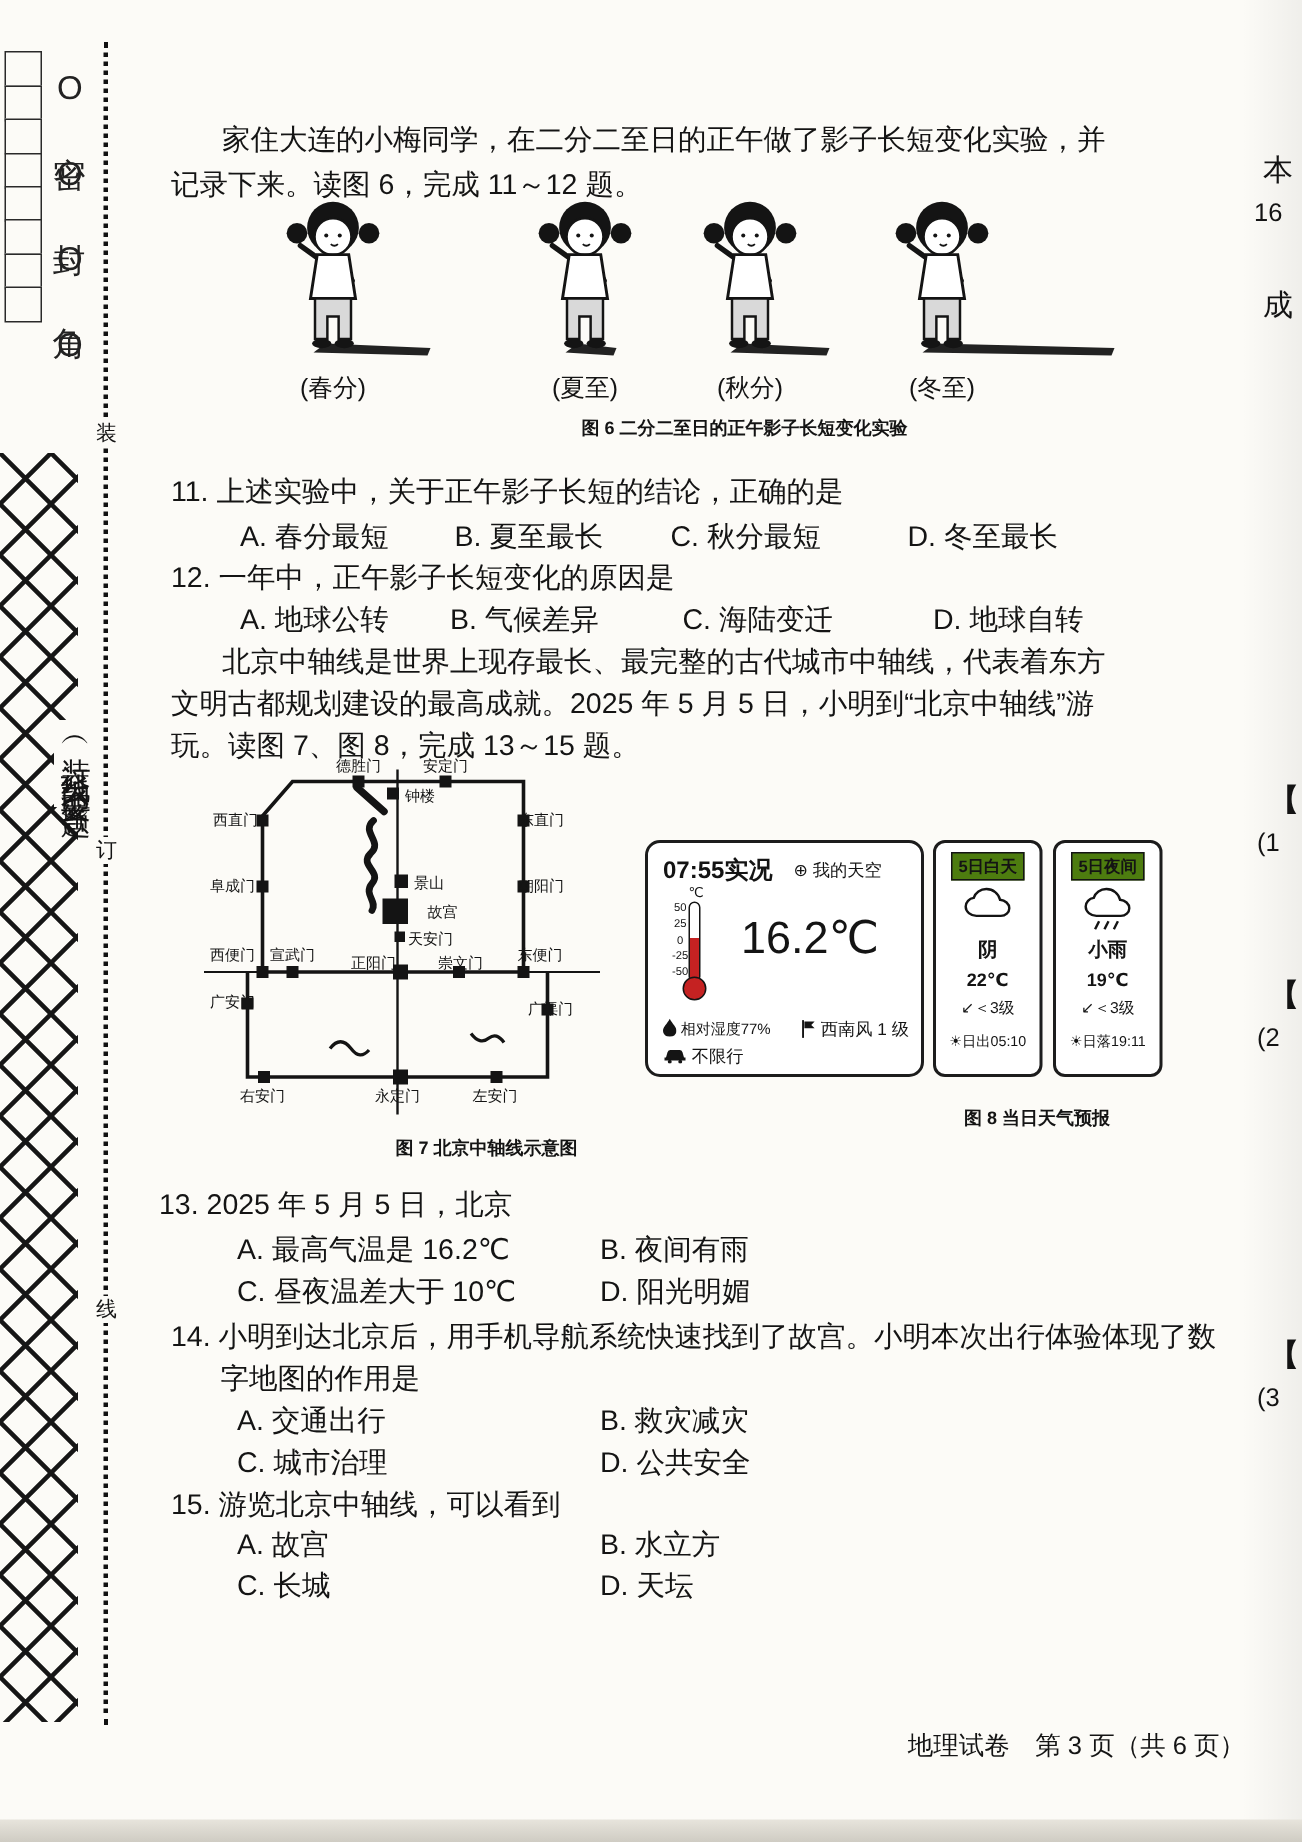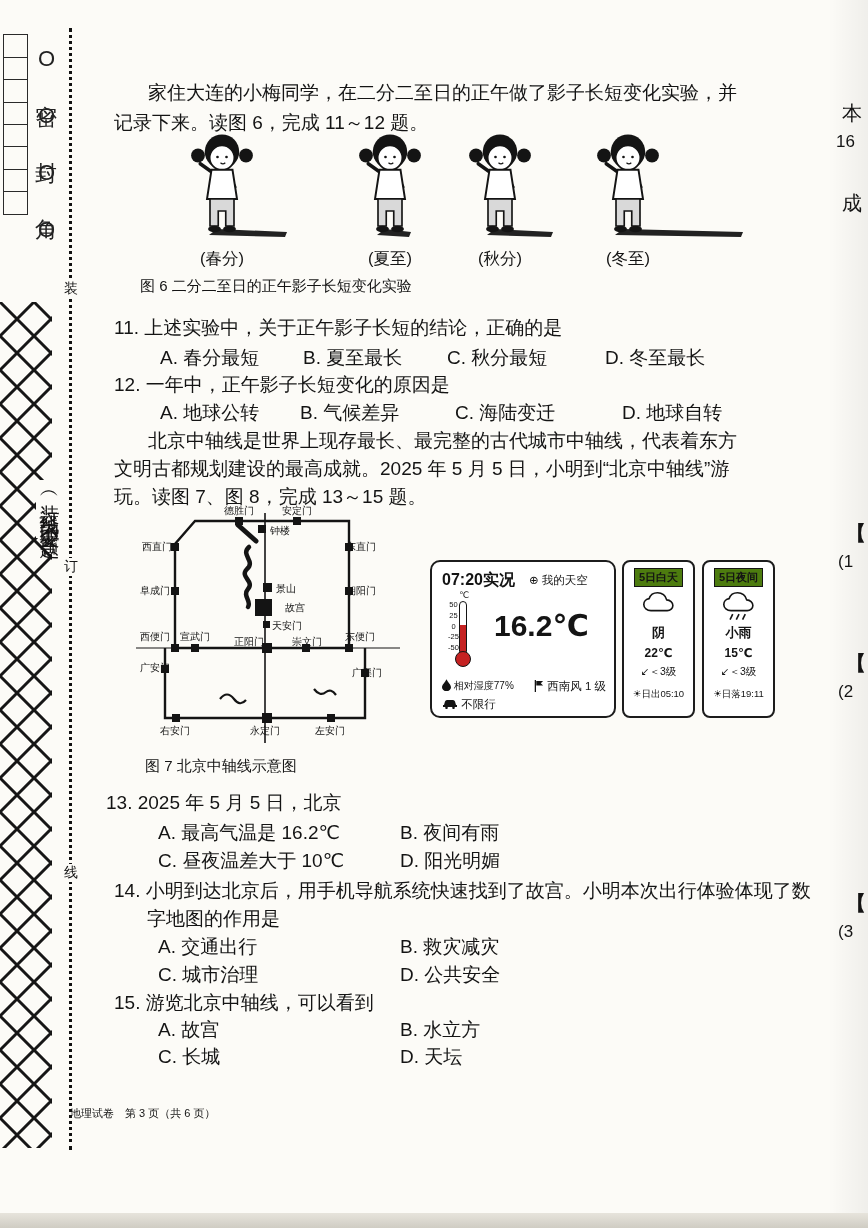--- a/index.html
+++ b/index.html
@@ -1,20 +1,20 @@
 <!DOCTYPE html>
 <html><head>
 <meta charset="utf-8">
 <style>
   *{margin:0;padding:0;box-sizing:border-box}
   body{background:#9a9892;font-family:"Liberation Sans","DejaVu Sans",sans-serif}
   .page{position:relative;width:868px;height:1228px;background:#fcfbf7;color:#141414;overflow:hidden}
   .abs{position:absolute;white-space:nowrap}
   .t{font-size:19px}
-  .cap{font-size:15px;font-weight:400;text-align:left}
+  .cap{font-size:12px;font-weight:700;text-align:right}
   .lbl{font-size:16.5px;text-align:center}
   .vert{writing-mode:vertical-rl;text-orientation:upright}
   .cell{width:25px;height:24px;border:1.6px solid #2a2a2a;margin-top:-1.6px;background:#fcfbf7}
   .card{position:absolute;top:0;background:#fff;border:2px solid #1c1c1c}
   .wxcard{height:158px;border-radius:8px;text-align:center}
   .wxhead{display:inline-block;margin:6px auto 0;border:1px solid #141414;font-size:11px;font-weight:700;padding:1px 4px;background:#4d7c0f}
   .wxcloud{display:block;margin:3px auto 0}
   .wxcond{font-size:13px;font-weight:700;margin-top:0}
   .wxtemp{font-size:12px;font-weight:700;margin-top:4px}
   .wxwind{font-size:10.5px;margin-top:5px}
@@ -187,38 +187,38 @@
       <text x="24" y="231">右安门</text>
       <text x="114" y="231">永定门</text>
       <text x="179" y="231">左安门</text>
     </g>
   </svg>
   <div class="abs cap" style="left:145px;top:757px;width:240px">图 7 北京中轴线示意图</div>
 
   <div class="abs" style="left:430px;top:560px;width:345px;height:158px">
 
     <div class="card" style="left:0;width:186px;height:158px;border-radius:10px">
-      <div class="abs" style="left:10px;top:8px;font-size:16px;font-weight:700">07:20实况</div>
+      <div class="abs" style="left:10px;top:8px;font-size:16px;font-weight:700">07:55实况</div>
       <div class="abs" style="left:97px;top:11px;font-size:11.5px">
         <span>⊕</span>
         <span>我的天空</span>
       </div>
 
       <div class="abs" style="left:27px;top:28px;font-size:9px">℃</div>
       <div class="abs" style="left:11px;top:38px;width:21px;text-align:center;font-size:7.5px;line-height:10.8px">
         <div>50</div>
         <div>25</div>
         <div>0</div>
         <div>-25</div>
         <div>-50</div>
       </div>
       <div class="abs" style="left:27px;top:39px;width:8px;height:54px;border:1.5px solid #141414;border-radius:4px;background:linear-gradient(#fff 45%,#c52222 45%)"></div>
       <div class="abs" style="left:23px;top:89px;width:16px;height:16px;border:1.5px solid #141414;border-radius:50%;background:#c52222"></div>
 
-      <div class="abs" style="left:62px;top:46px;font-size:30px;font-weight:700">16.2℃</div>
+      <div class="abs" style="left:62px;top:46px;font-size:30px;font-weight:400">16.2℃</div>
 
       <div class="abs" style="left:10px;top:117px;font-size:10px">
         <svg width="9" height="12" viewBox="0 0 10 13" style="vertical-align:-2px">
           <path d="M5 0 C7 4 10 6 10 9 A5 4.5 0 0 1 0 9 C0 6 3 4 5 0 Z" fill="#141414"></path>
         </svg>
         <span>相对湿度77%</span>
       </div>
       <div class="abs" style="left:102px;top:117px;font-size:11.5px">
         <svg width="10" height="12" viewBox="0 0 11 13" style="vertical-align:-2px">
           <path d="M1.5 0 V13" stroke="#141414" stroke-width="1.4"></path>
@@ -253,46 +253,47 @@
 
     <div class="card wxcard" style="left:272px;width:73px">
       <div class="wxhead">5日夜间</div>
       <svg class="wxcloud" width="40" height="34" viewBox="0 0 40 38">
         <path d="M11 23 C6.6 23 3 19.9 3 16.1 C3 12.8 5.6 10.1 9 9.6 C10.2 5.7 14 3 18.4 3 C23.4 3 27.6 6.4 28.6 11 C32.4 11.3 35.5 14 35.5 17.3 C35.5 20.5 32.7 23 29.2 23 Z" fill="#fff" stroke="#141414" stroke-width="1.8"></path>
         <line x1="13" y1="27" x2="10" y2="33" stroke="#141414" stroke-width="1.8"></line>
         <line x1="20" y1="27" x2="17" y2="33" stroke="#141414" stroke-width="1.8"></line>
         <line x1="27" y1="27" x2="24" y2="33" stroke="#141414" stroke-width="1.8"></line>
       </svg>
       <div class="wxcond">小雨</div>
-      <div class="wxtemp">15℃</div>
+      <div class="wxtemp">19℃</div>
       <div class="wxwind">
         <span>↙</span><span>＜3级</span>
       </div>
       <div class="wxsun">
         <span>☀</span><span>日落19:11</span>
       </div>
     </div>
   </div>
+  <div class="abs cap" style="left:500px;top:737px;width:240px">图 8 当日天气预报</div>
 
   <div class="abs t" style="left:106px;top:790px">13. 2025 年 5 月 5 日，北京</div>
   <div class="abs t" style="left:158px;top:820px">A. 最高气温是 16.2℃</div>
   <div class="abs t" style="left:400px;top:820px">B. 夜间有雨</div>
   <div class="abs t" style="left:158px;top:848px">C. 昼夜温差大于 10℃</div>
   <div class="abs t" style="left:400px;top:848px">D. 阳光明媚</div>
 
   <div class="abs t" style="left:114px;top:878px">14. 小明到达北京后，用手机导航系统快速找到了故宫。小明本次出行体验体现了数</div>
   <div class="abs t" style="left:147px;top:906px">字地图的作用是</div>
   <div class="abs t" style="left:158px;top:934px">A. 交通出行</div>
   <div class="abs t" style="left:400px;top:934px">B. 救灾减灾</div>
   <div class="abs t" style="left:158px;top:962px">C. 城市治理</div>
   <div class="abs t" style="left:400px;top:962px">D. 公共安全</div>
 
   <div class="abs t" style="left:114px;top:990px">15. 游览北京中轴线，可以看到</div>
   <div class="abs t" style="left:158px;top:1017px">A. 故宫</div>
   <div class="abs t" style="left:400px;top:1017px">B. 水立方</div>
   <div class="abs t" style="left:158px;top:1044px">C. 长城</div>
   <div class="abs t" style="left:400px;top:1044px">D. 天坛</div>
 
-  <div class="abs" style="left:70px;top:1106px;width:760px;text-align:left;font-size:11px">地理试卷　第 3 页（共 6 页）</div>
+  <div class="abs" style="left:70px;top:1152px;width:760px;text-align:right;font-size:17px">地理试卷　第 3 页（共 6 页）</div>
 
   <div class="abs" style="left:828px;top:0;width:40px;height:1228px;background:linear-gradient(to right,rgba(0,0,0,0),rgba(0,0,0,0.05))"></div>
   <div class="abs" style="left:0;top:1213px;width:868px;height:15px;background:linear-gradient(#e7e4dc,#cfccc3)"></div>
 </div>
 
 </body></html>

